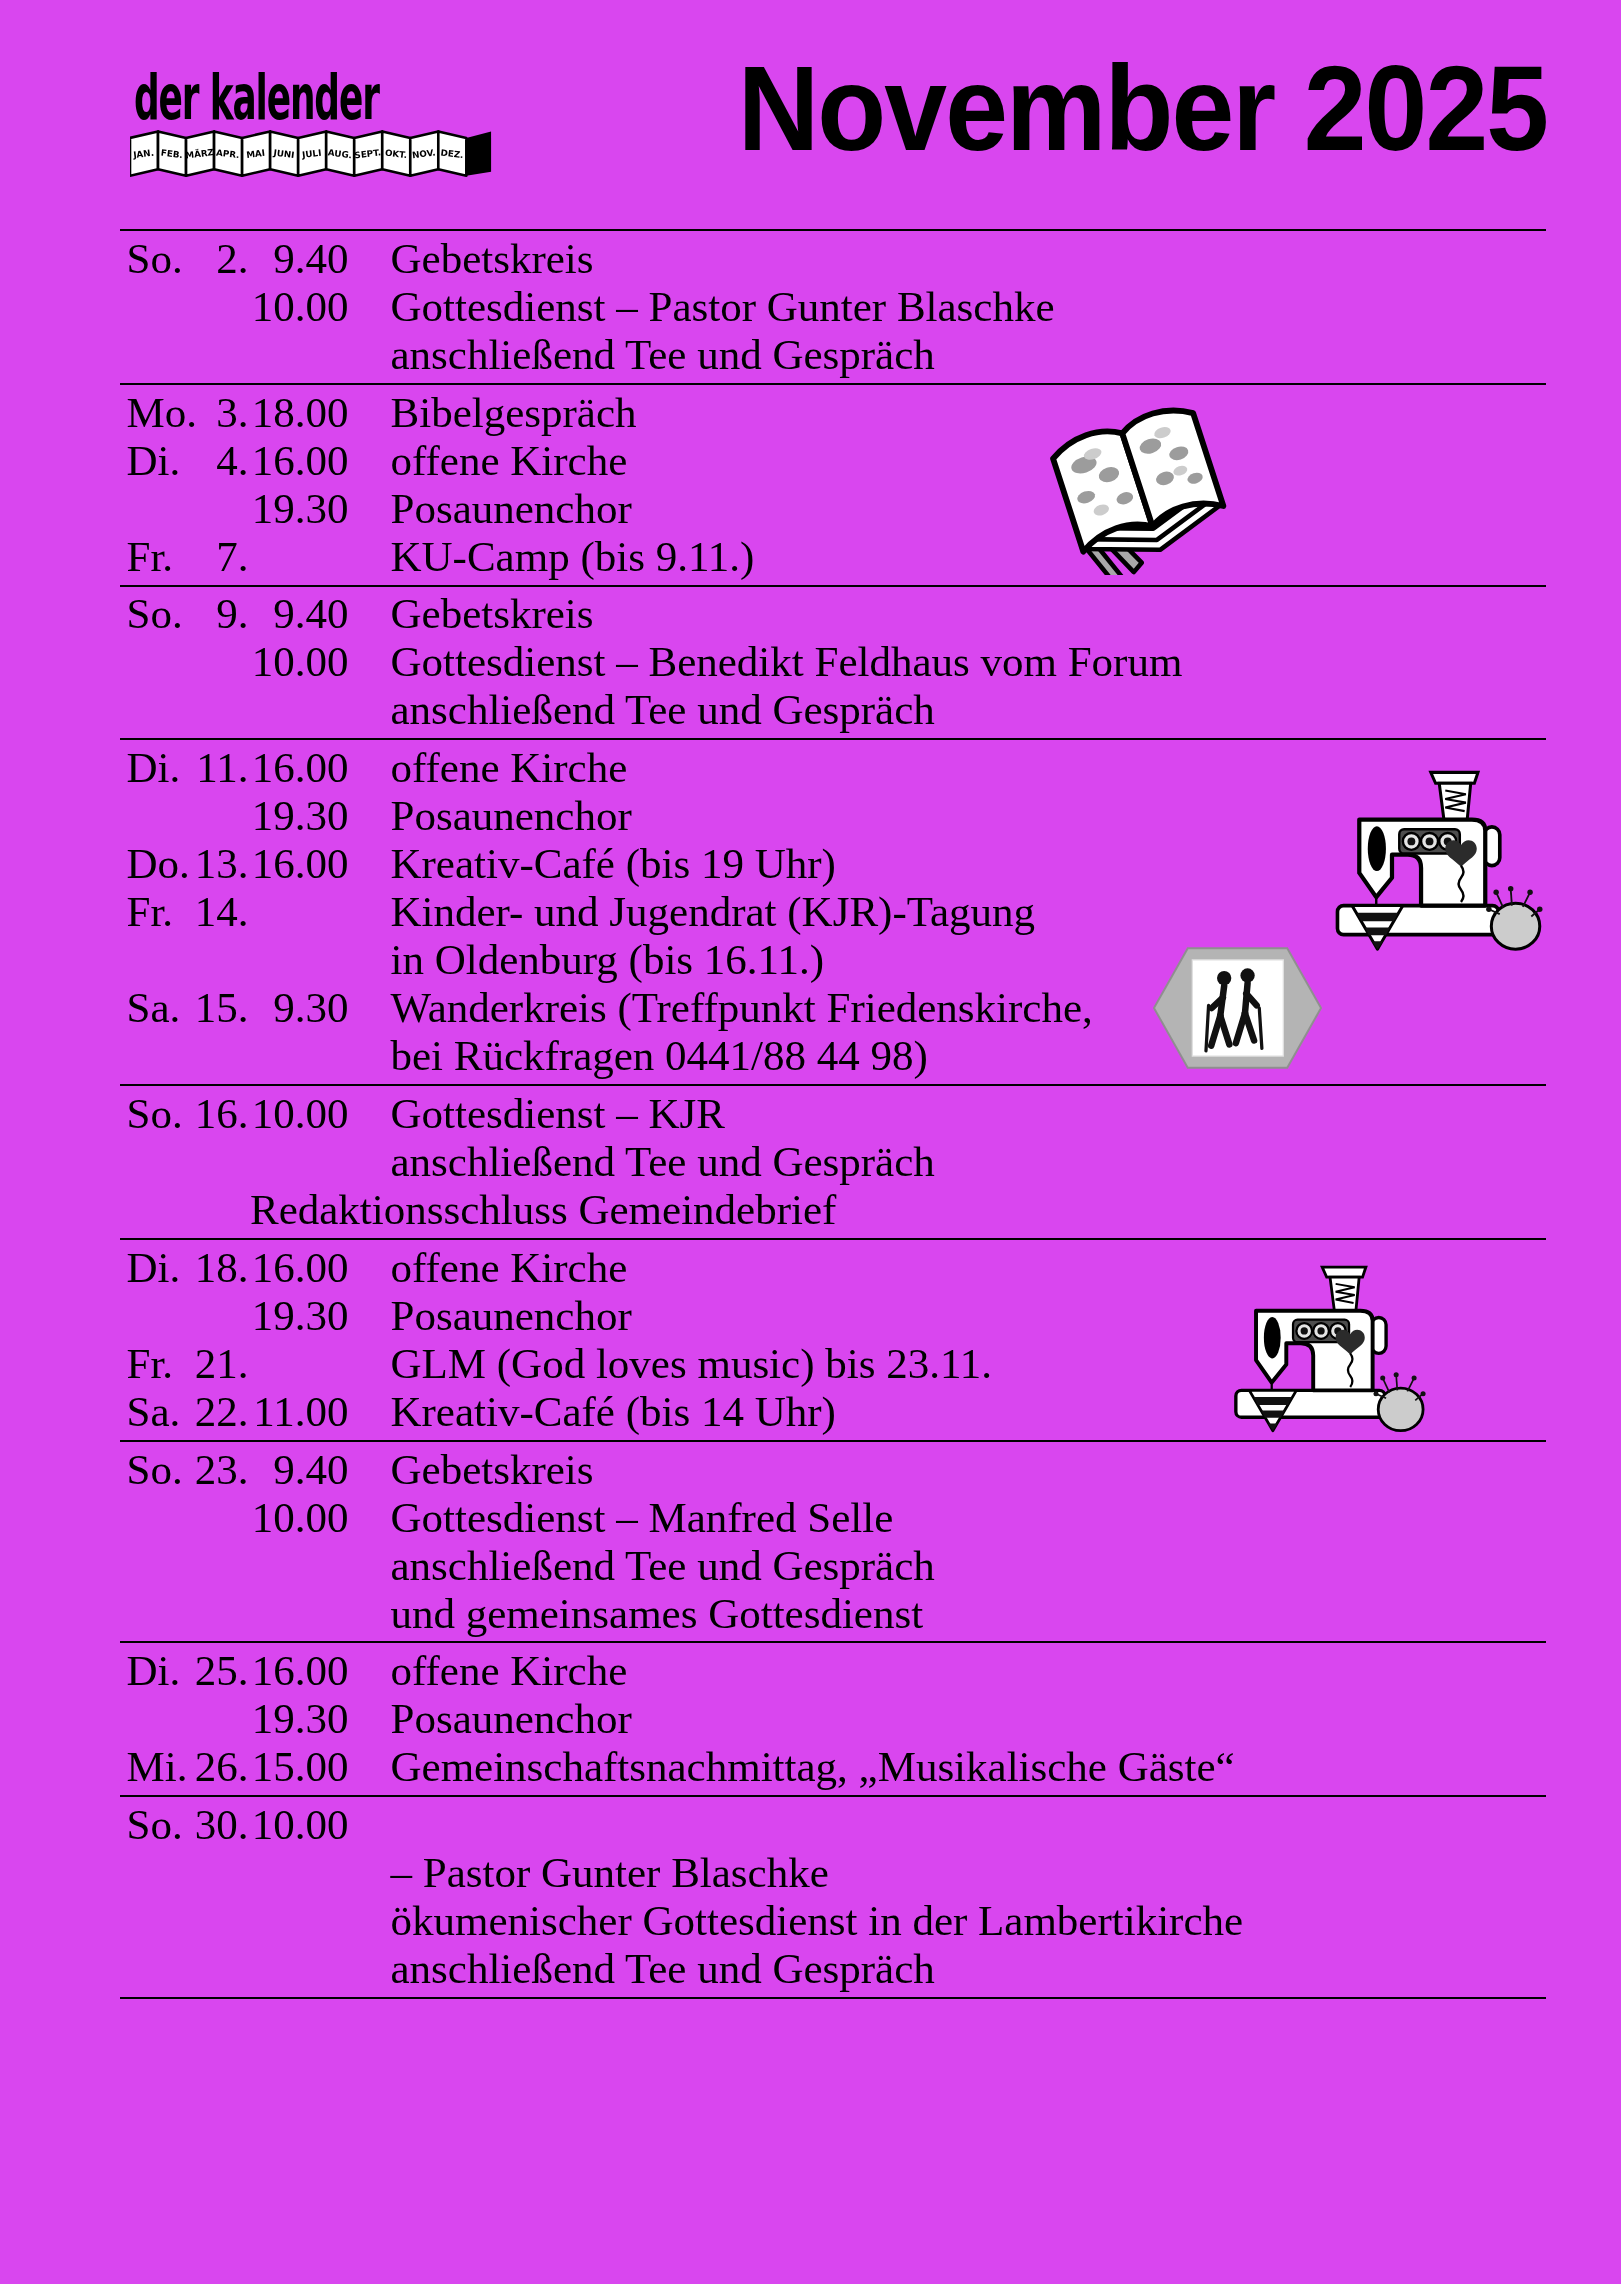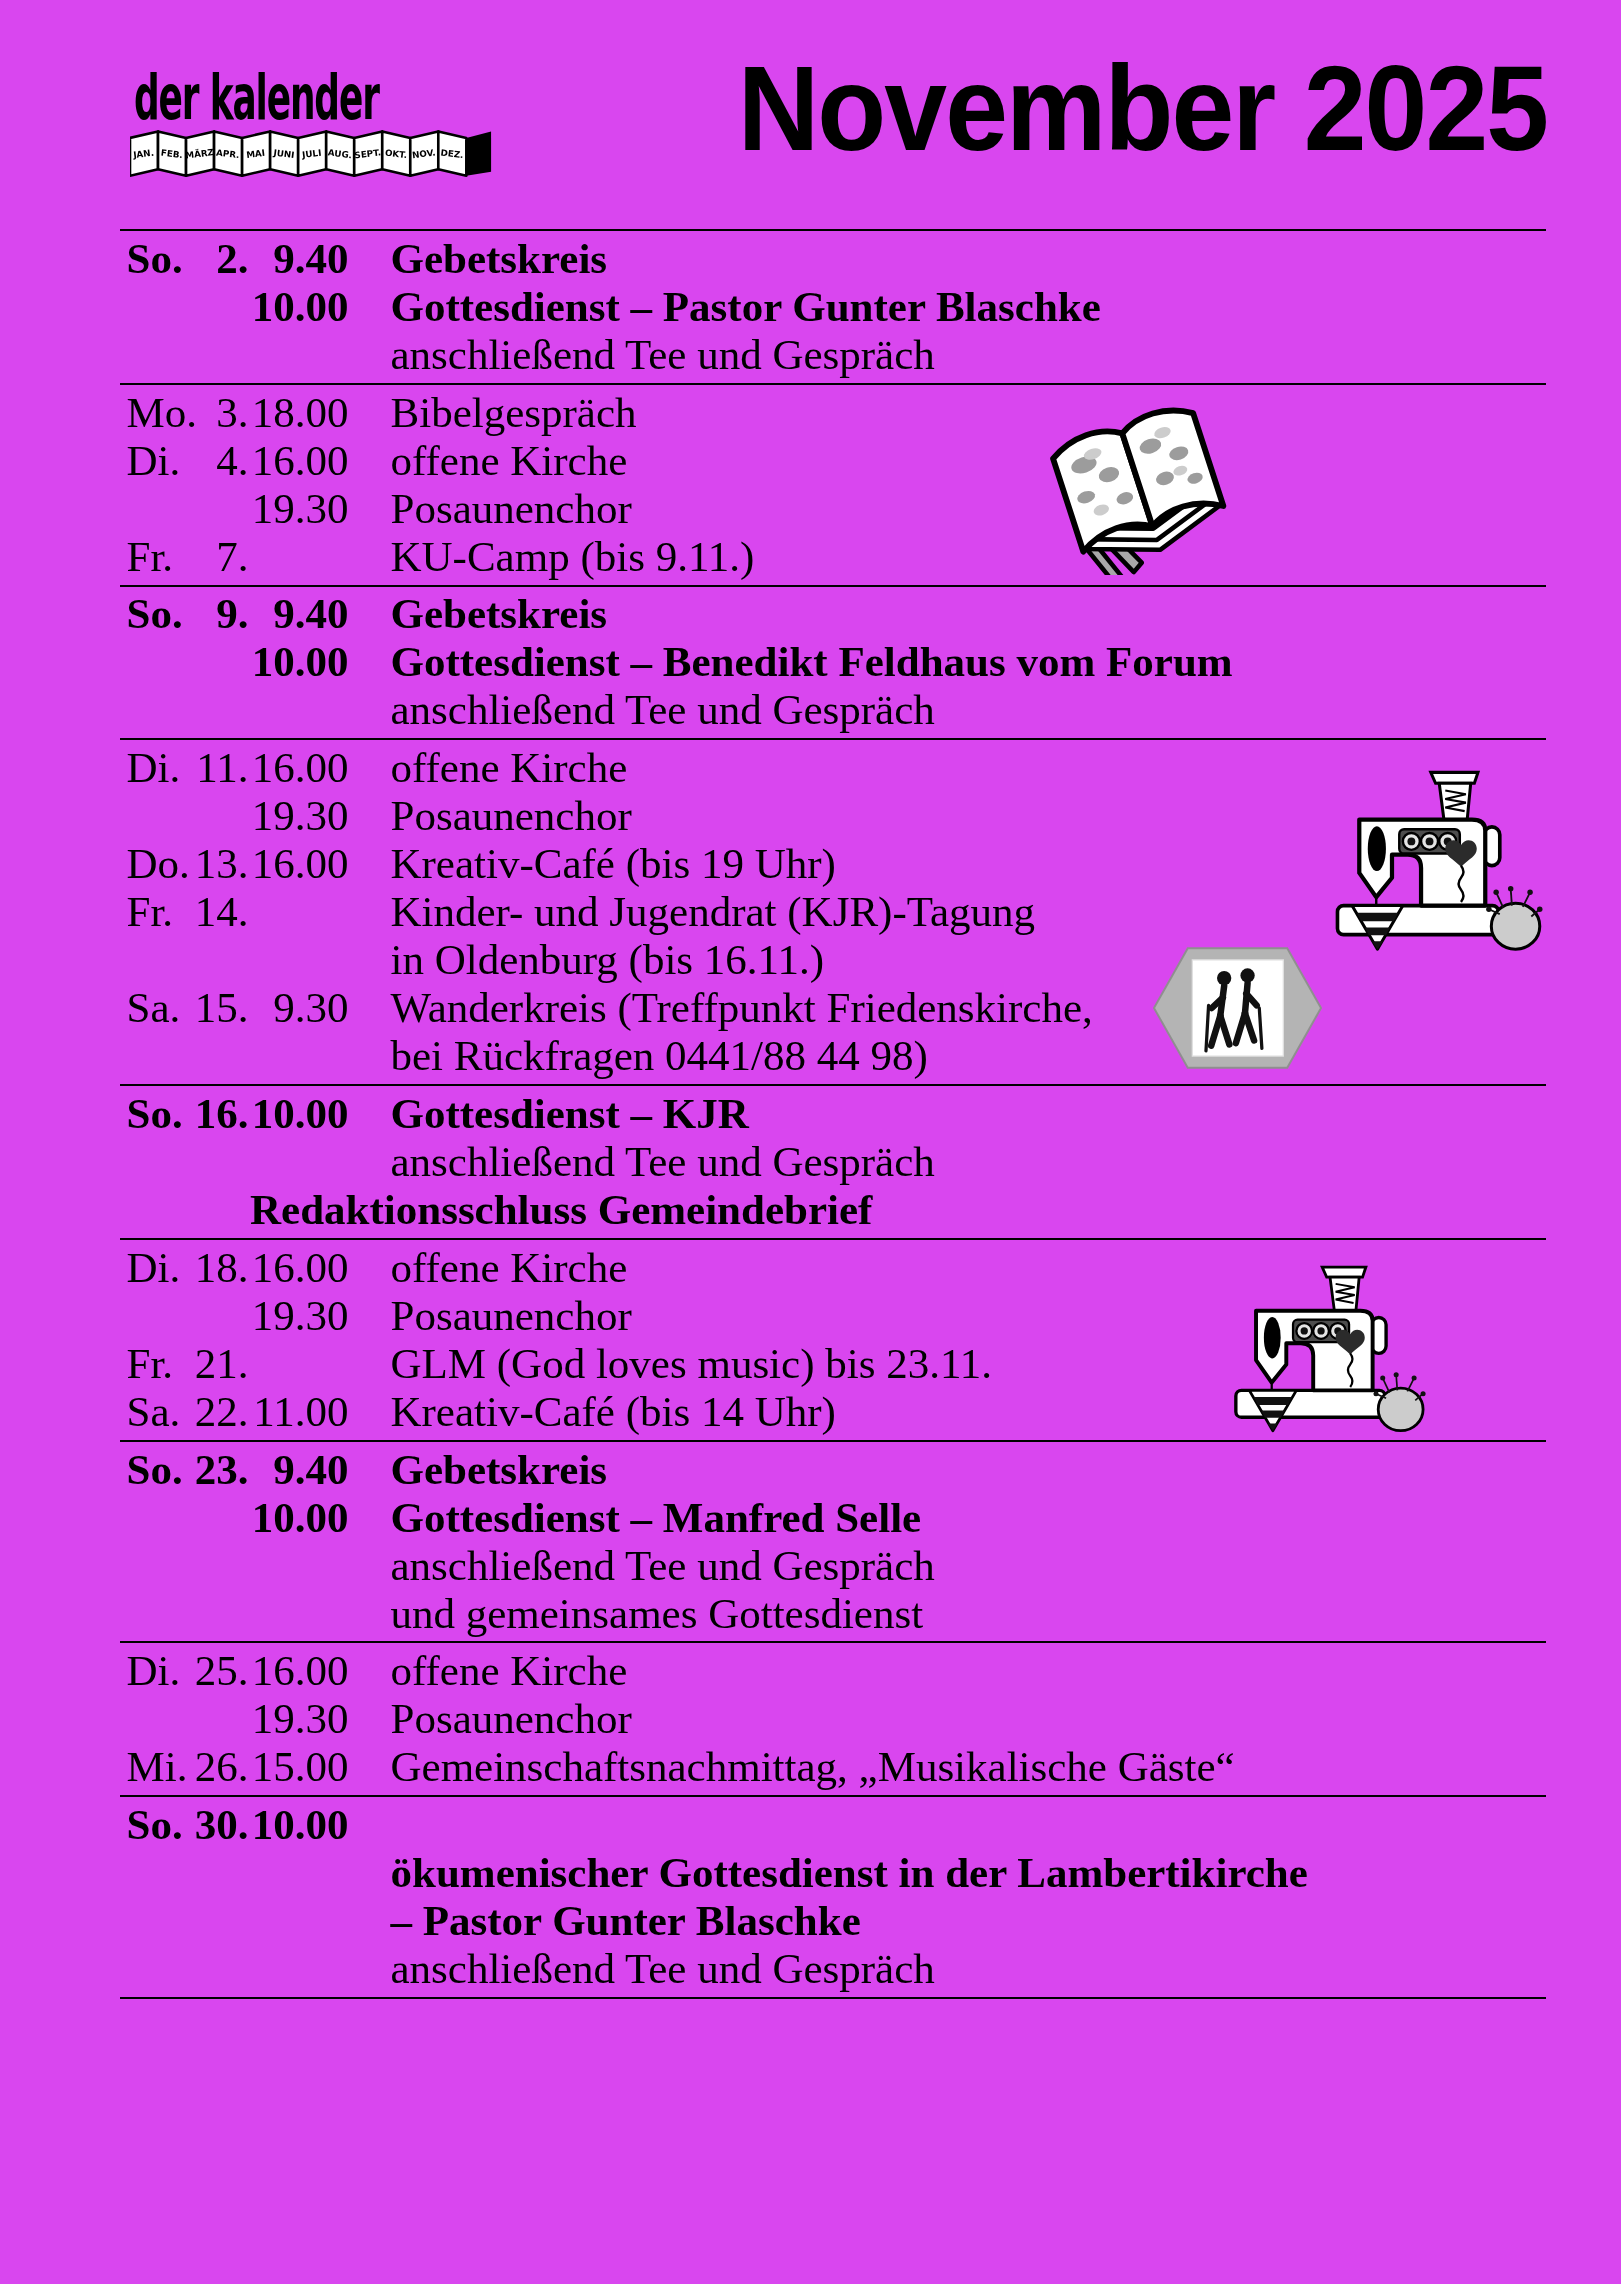--- a/index.html
+++ b/index.html
@@ -17,21 +17,21 @@
     font-family:"Liberation Sans",sans-serif;font-weight:bold;font-size:120px;line-height:1;
     letter-spacing:-2px;transform:scaleX(.94);transform-origin:right top;white-space:nowrap;}
 
   
   .calendar{position:absolute;left:120px;top:229px;width:1426px;border-bottom:2px solid #000;}
   .section{border-top:2px solid #000;padding:3.9px 0;}
   .row{display:grid;grid-template-columns:66px 56px 100px 1fr;padding-left:6.5px;
        font-size:43px;line-height:48px;white-space:nowrap;}
   .c.date,.c.time{text-align:right;}
   .c.desc{padding-left:42px;}
-  .row.bold{font-weight:bold;}
+  .row.bold{font-weight:normal;}
   .row.indent2{display:block;padding-left:130px;}
   .row.indent2 .desc{padding-left:0;}
 
   
   .icon{position:absolute;}
   .icon-book{left:1037px;top:389px;}
   .icon-hikers{left:1151px;top:943px;}
   .icon-sew1{left:1329px;top:767px;}
   .icon-sew2{left:1228px;top:1262px;}
 </style>
@@ -287,27 +287,27 @@
       <div class="section">
         <div class="row bold">
     <span class="c day">So.</span>
     <span class="c date">30.</span>
     <span class="c time">10.00</span>
   </div>
         <div class="row bold">
     <span class="c day"></span>
     <span class="c date"></span>
     <span class="c time"></span>
+    <span class="c desc">– Pastor Gunter Blaschke</span>
+  </div>
+        <div class="row bold">
+    <span class="c day"></span>
+    <span class="c date"></span>
+    <span class="c time"></span>
     <span class="c desc">ökumenischer Gottesdienst in der Lambertikirche</span>
-  </div>
-        <div class="row bold">
-    <span class="c day"></span>
-    <span class="c date"></span>
-    <span class="c time"></span>
-    <span class="c desc">– Pastor Gunter Blaschke</span>
   </div>
         <div class="row">
     <span class="c day"></span>
     <span class="c date"></span>
     <span class="c time"></span>
     <span class="c desc">anschließend Tee und Gespräch</span>
   </div>
       </div>
     </div>
 

